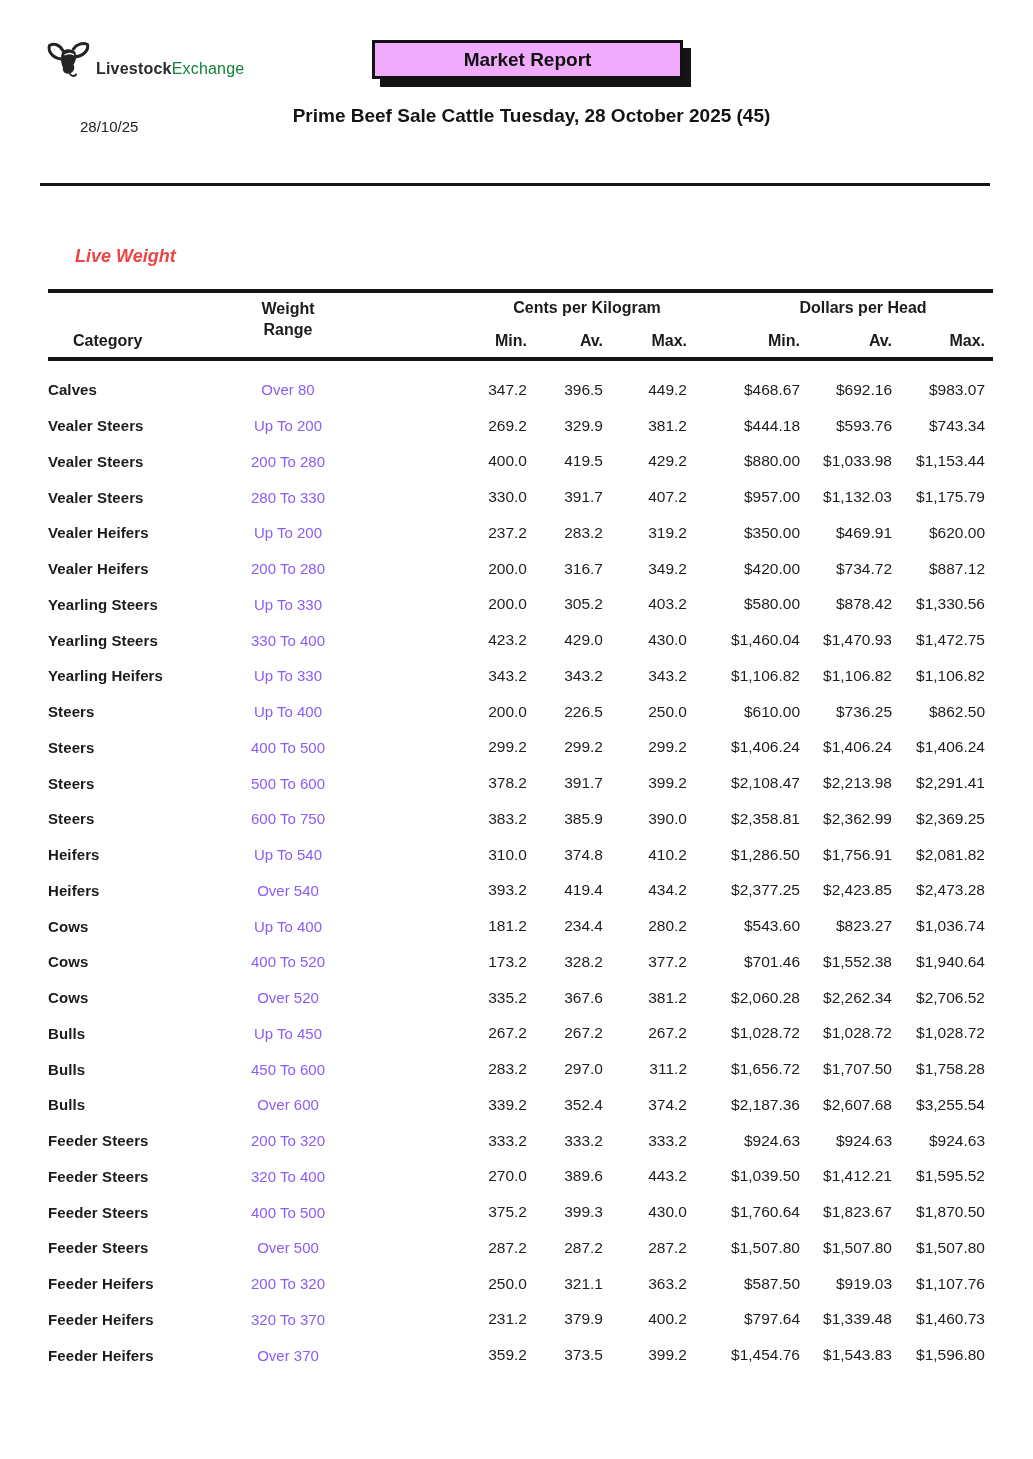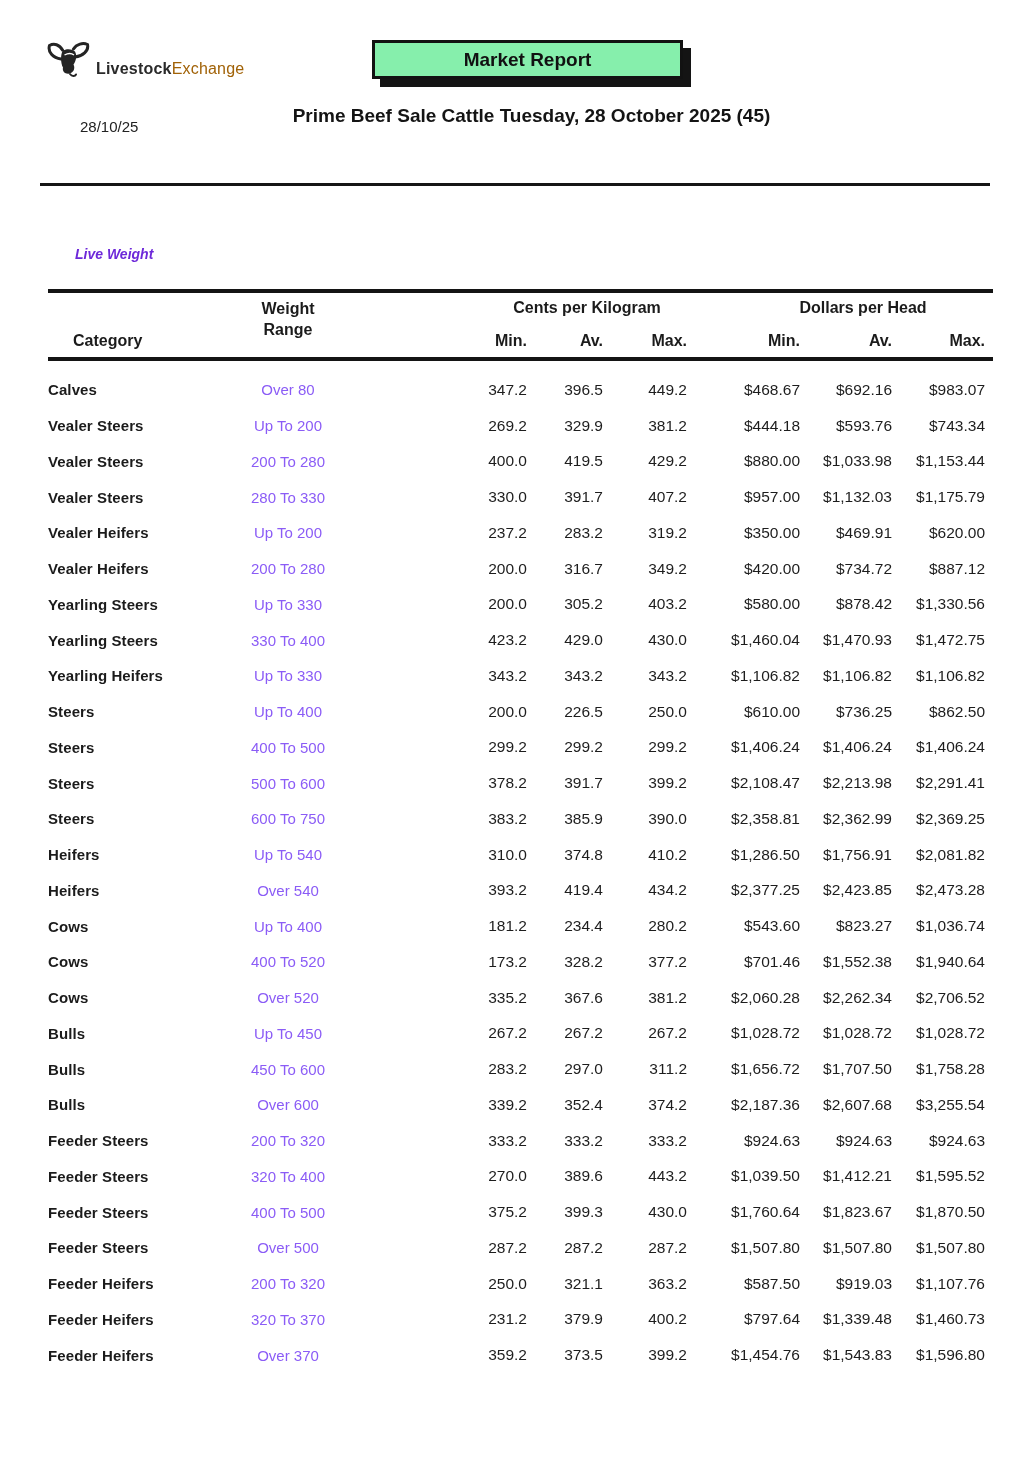--- a/index.html
+++ b/index.html
@@ -11,25 +11,25 @@
     color:#1b1b1b;
     overflow:hidden;
   }
   .page { position:absolute; inset:0; }
 
   
   .logo { position:absolute; left:46px; top:42px; display:flex; align-items:center; }
   .logo svg { display:block; margin-right:4px; }
   .logo-text { font-size:16px; letter-spacing:0.2px; white-space:nowrap; padding-top:14px; }
   .logo-bold { font-weight:700; color:#2a2a2a; }
-  .logo-light { font-weight:400; color:#a16207; }
+  .logo-light { font-weight:400; color:#15803d; }
 
   .report-box {
     position:absolute; left:372px; top:40px; width:311px; height:39px;
-    border:3px solid #121212; background:#86efac;
+    border:3px solid #121212; background:#f0abfc;
     box-shadow:8px 8px 0 #141414;
     display:flex; align-items:center; justify-content:center;
     font-weight:700; font-size:19px; color:#111;
   }
 
   .date { position:absolute; left:80px; top:118px; font-size:15px; color:#222; }
 
   .doc-title {
     position:absolute; left:30px; right:0; top:105px;
     text-align:center; font-weight:700; font-size:19px; color:#141414;
@@ -39,21 +39,21 @@
     text-align:center; font-weight:700; font-size:18px; color:#141414;
   }
   .rule-header {
     position:absolute; left:40px; top:183px; width:950px; height:3px;
     background:#161616;
   }
 
   
   .section-heading {
     position:absolute; left:75px; top:246px;
-    font-weight:700; font-style:italic; font-size:14px; color:#6d28d9;
+    font-weight:700; font-style:italic; font-size:18px; color:#ef4444;
   }
 
   
   .mtable { position:absolute; left:0; top:289px; width:1033px; }
   .t-rule { margin-left:48px; width:945px; height:4px; background:#141414; }
 
   .thead { position:relative; height:64px; }
   .h-category { position:absolute; left:73px; bottom:7px; font-weight:700; font-size:16px;text-align:center; }
   .h-range {
     position:absolute; left:213px; width:150px; top:5px;

